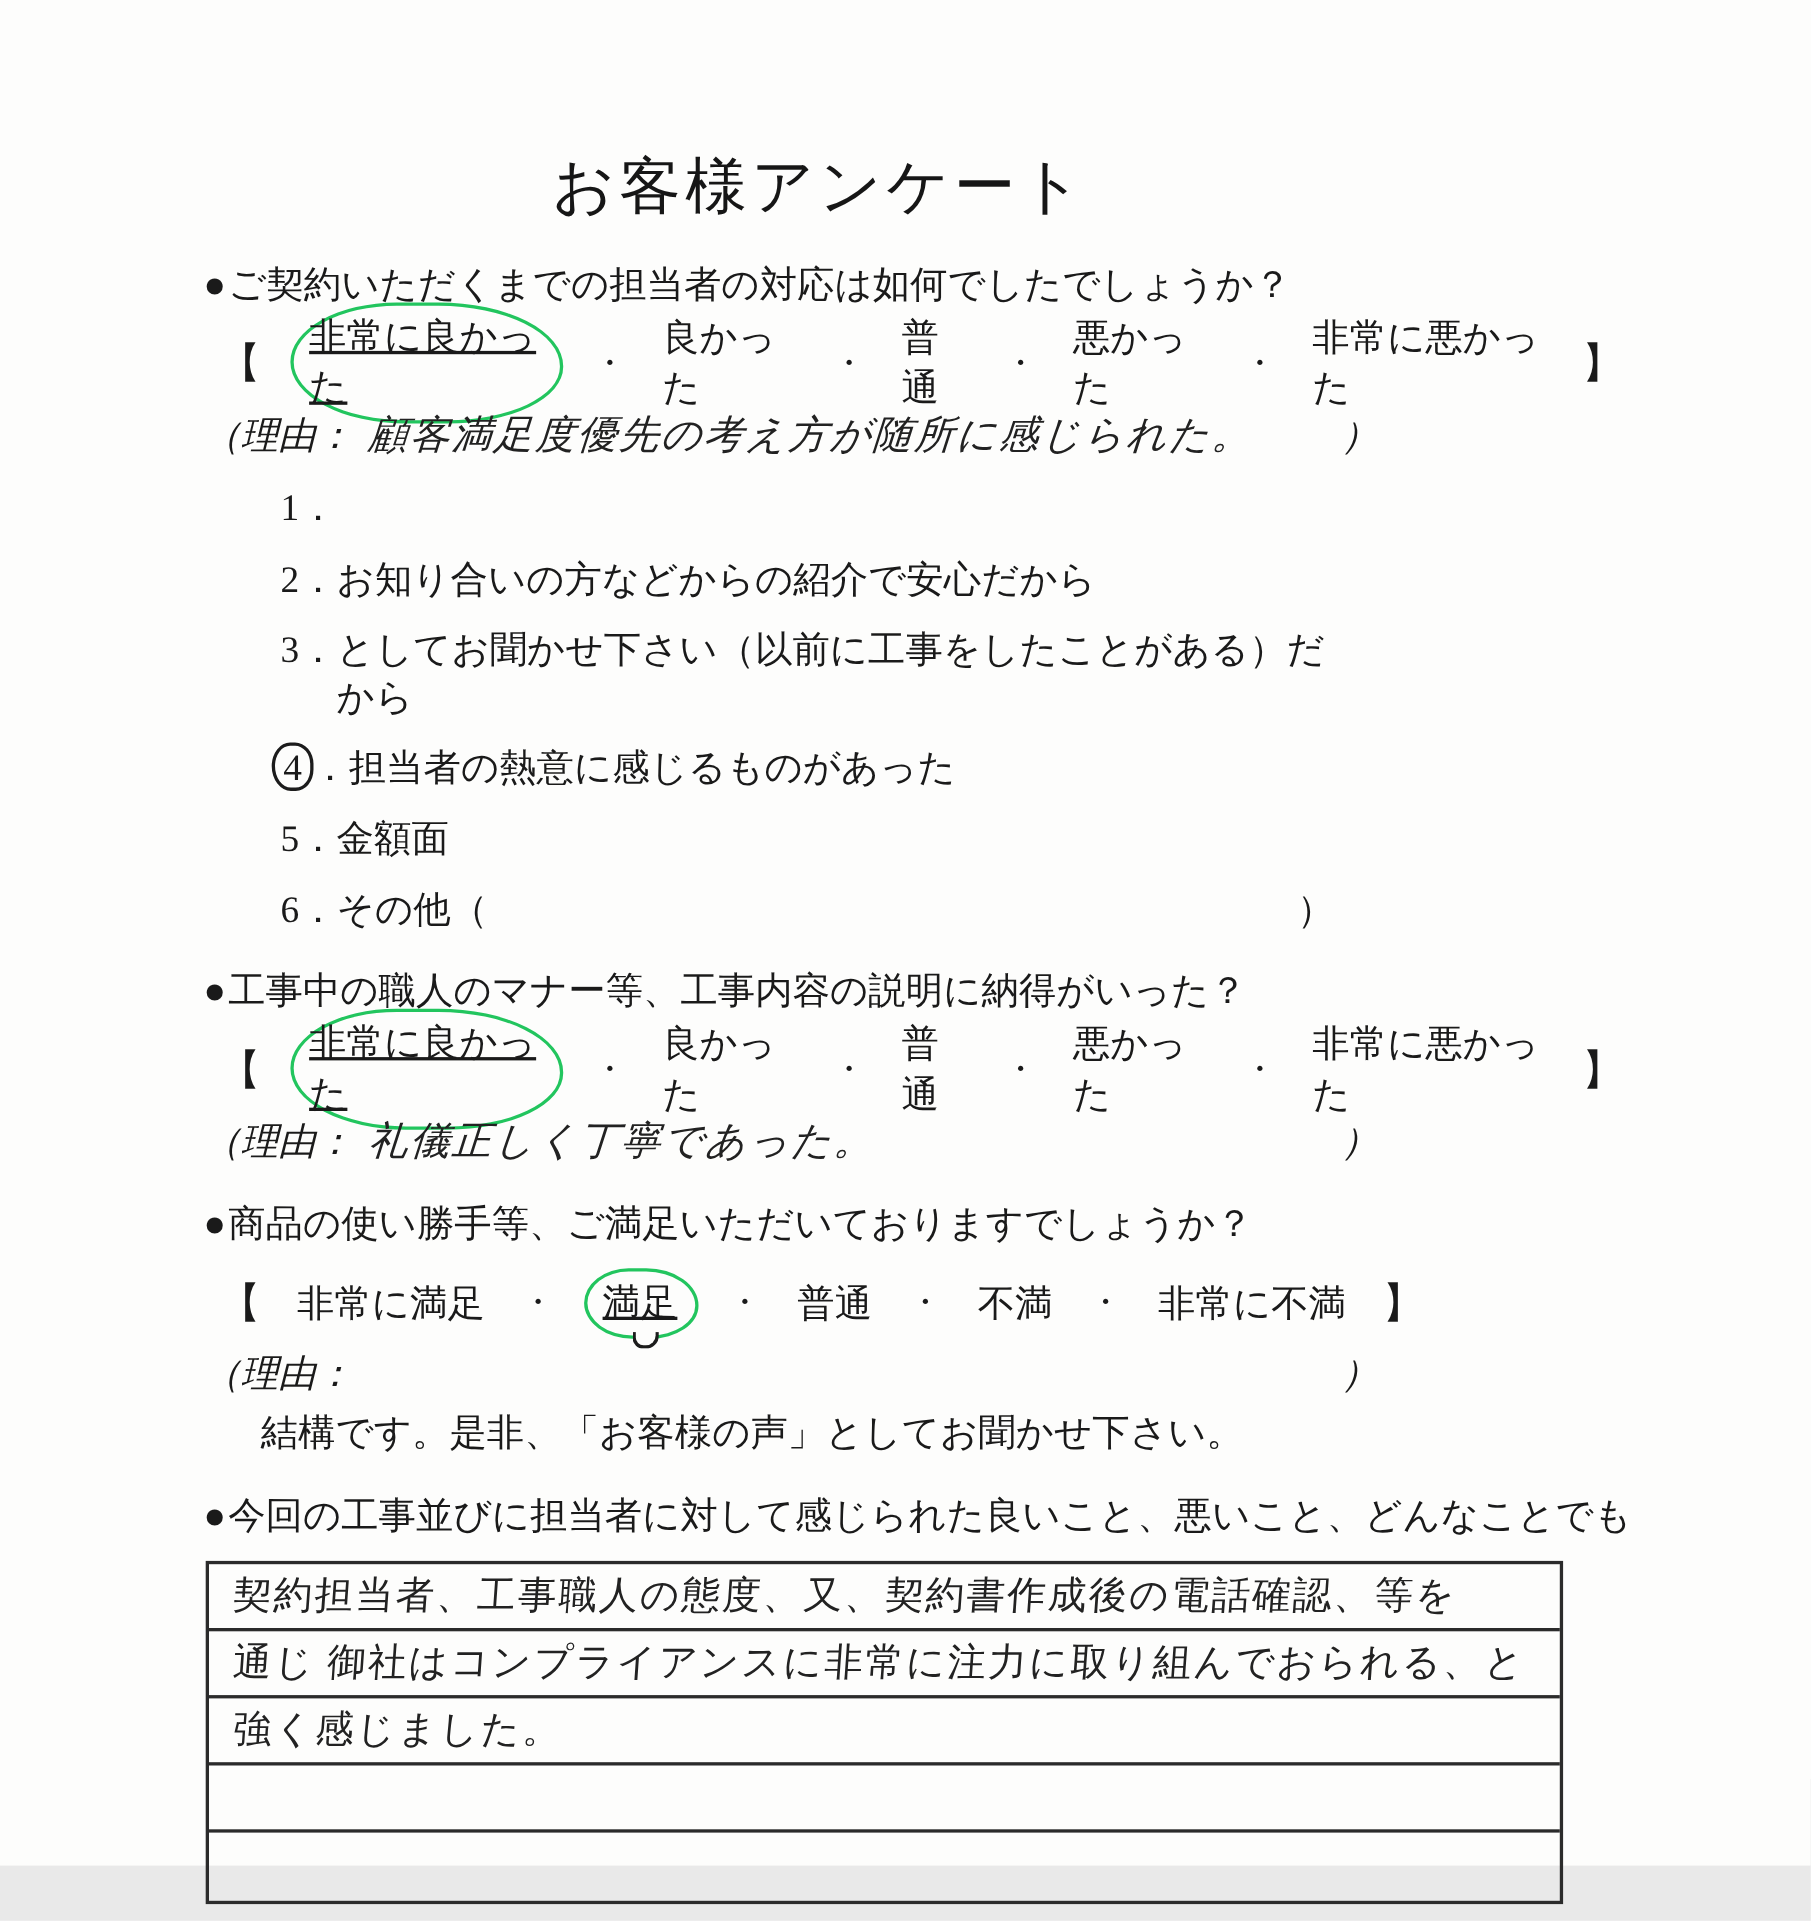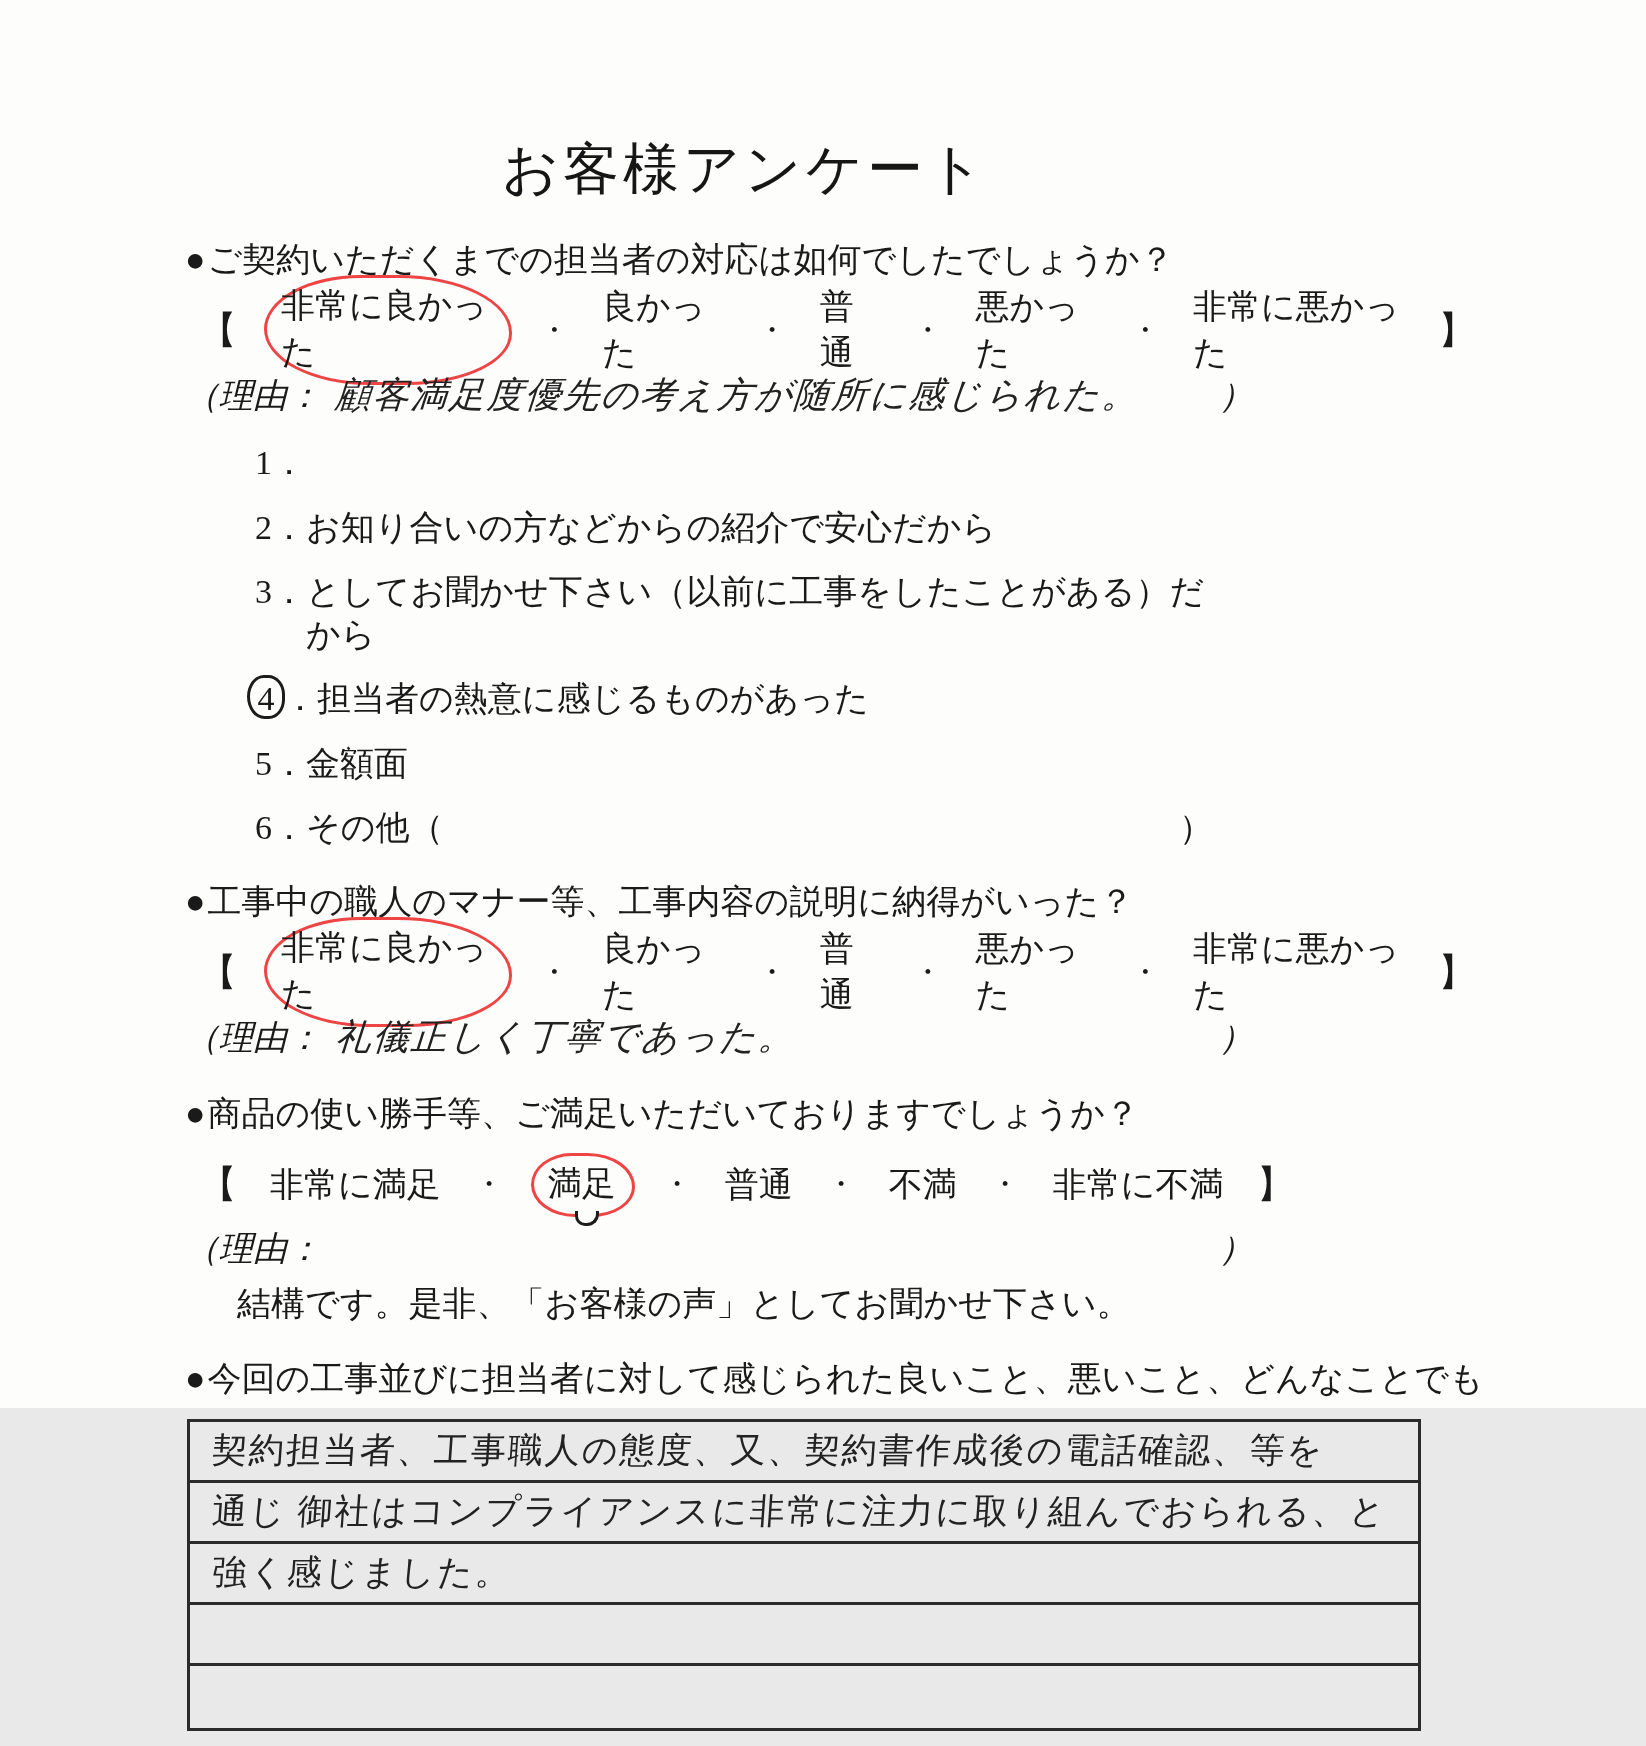--- a/index.html
+++ b/index.html
@@ -4,21 +4,21 @@
 <style>
   * { margin:0; padding:0; box-sizing:border-box; }
   html,body { background:#e9e9e9; }
   body{
     width:1646px; height:1746px;
     font-family:"Liberation Serif","DejaVu Serif",serif;
     color:#1a1a1a;
     overflow:hidden;
   }
   .page{
-    width:1646px; height:1408px;
+    width:1646px; height:1696px;
     background:#fdfdfc;
     padding:132px 170px 0 185px;
     position:relative;
   }
   .title{
     width:1120px;
     text-align:center;
     font-family:"Liberation Sans","DejaVu Sans",sans-serif;
     font-weight:500;
     font-size:56px;
@@ -33,25 +33,26 @@
     padding-left:14px;
     display:flex; align-items:center;
     gap:33px;
     font-size:34px;
     height:62px;
   }
   .opts .bracket{ font-size:38px; }
   .sep{ font-size:30px; }
   .circled{
     display:inline-block;
-    border:3px solid #ef4444;
+    border:3px solid #22c55e;
     border-radius:46% 54% 50% 50% / 58% 62% 55% 60%;
     padding:5px 16px 7px 14px;
     margin:-6px -6px;
     position:relative;
+    text-decoration:underline;
   }
   .circled.tail::after{
     content:"";
     position:absolute;
     left:42%; bottom:-12px;
     width:18px; height:12px;
     border:3px solid #1c1c1c;
     border-top:none;
     border-radius:0 0 12px 10px;
     background:#fdfdfc;

